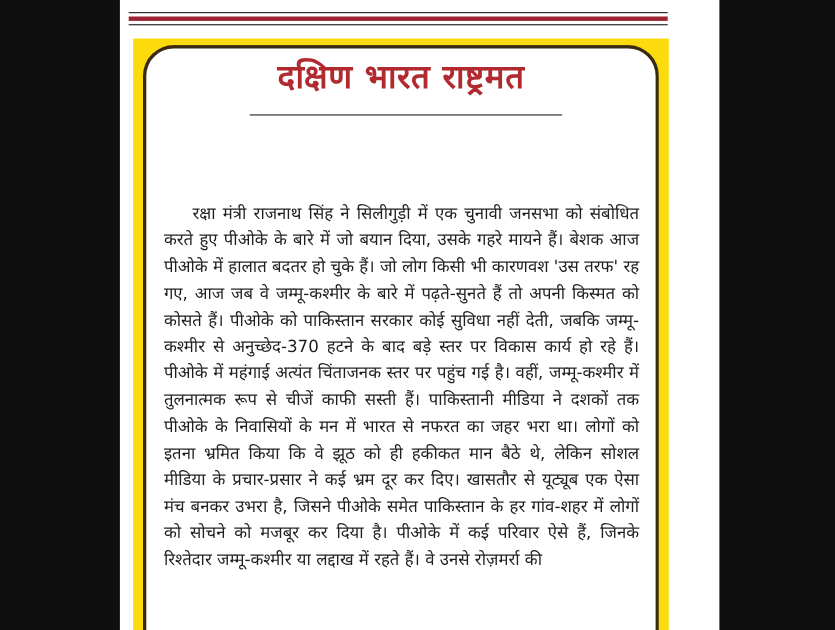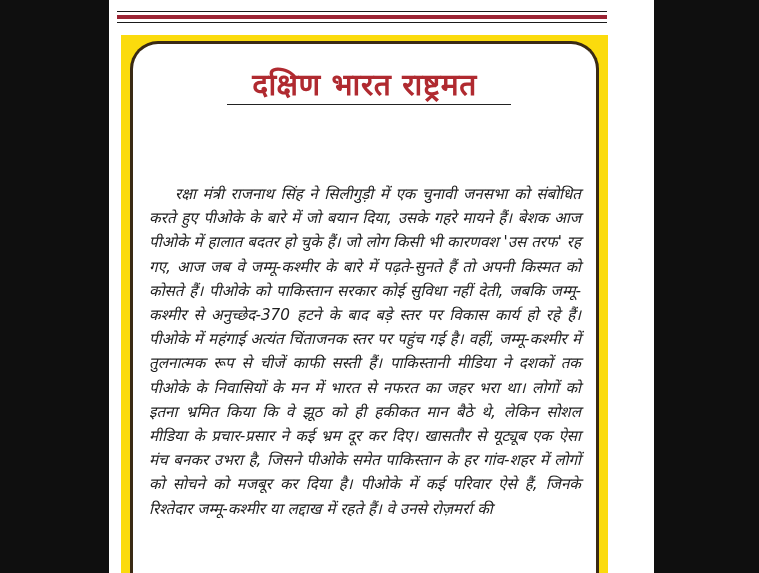--- a/index.html
+++ b/index.html
@@ -49,21 +49,21 @@
       width: 463px;
       height: 560px;
       background: #ffffff;
       border: 3px solid #3a2a14;
       border-radius: 28px 28px 0 0;
       border-bottom: none;
     }
     .masthead {
       position: absolute;
       left: 0;
-      top: 22px;
+      top: 8px;
       width: 100%;
       text-align: center;
       font-family: "DejaVu Sans", sans-serif;
       font-weight: bold;
       font-size: 30px;
       line-height: 38px;
       color: #b02a30;
       letter-spacing: 0.5px;
     }
     .masthead-rule {
@@ -92,21 +92,20 @@
       left: 16px;
       top: 138px;
       width: 432px;
       font-family: "DejaVu Sans", sans-serif;
       font-size: 15.2px;
       line-height: 24.2px;
       color: #1e1e1e;
       text-align: justify;
       text-indent: 26px;
       margin: 0;
-      font-style: italic;
     }
   </style>
 </head>
 <body>
 
 <div class="page">
   <div class="rule-top" style="top:11px"></div>
   <div class="rule-band"></div>
   <div class="rule-top" style="top:22px"></div>
 

